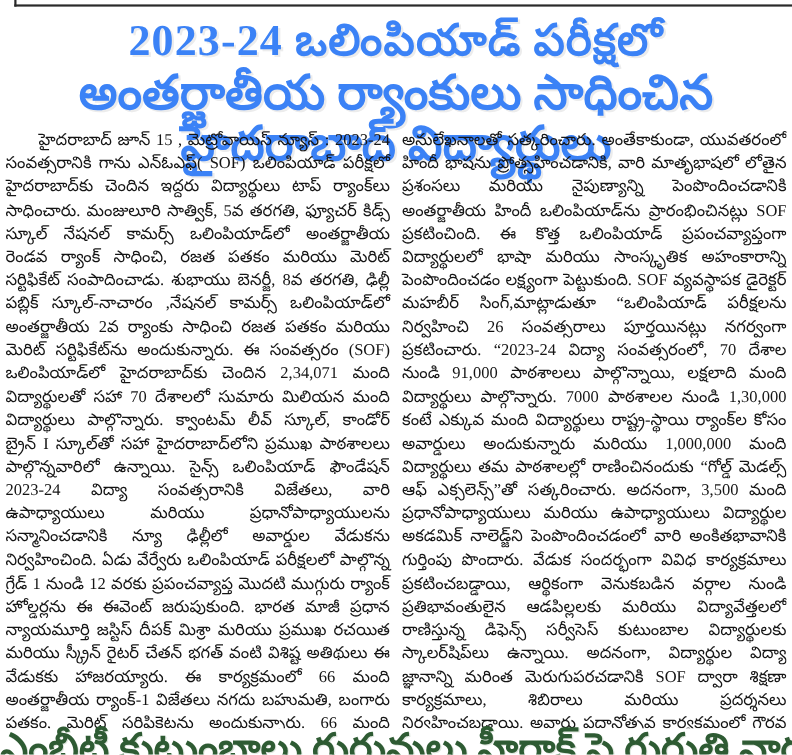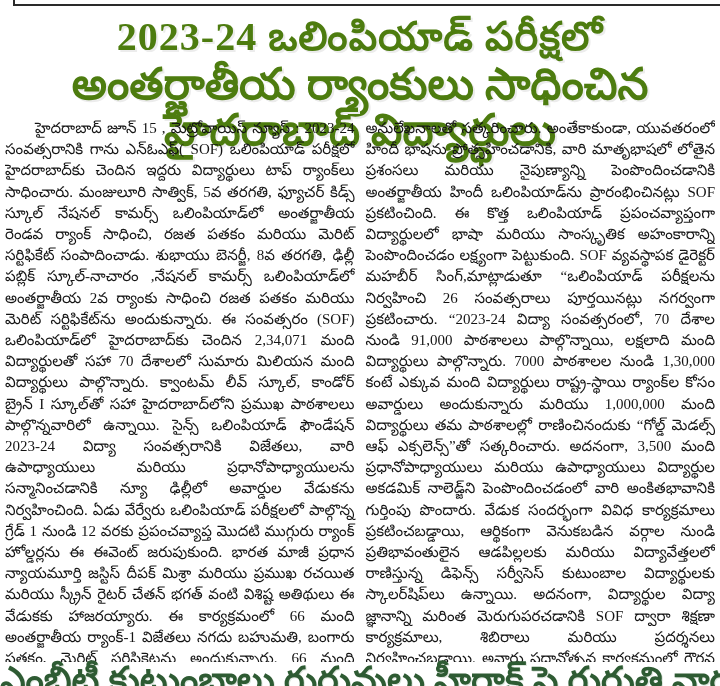--- a/index.html
+++ b/index.html
@@ -22,21 +22,21 @@
     height: 4px;
     border-left: 2px solid #2a2a2a;
     border-bottom: 2px solid #2a2a2a;
   }
   .headline-block {
     position: absolute;
     top: 12px;
     left: 0;
     width: 720px;
     text-align: center;
-    color: #4d7c0f;
+    color: #3b82f6;
     font-weight: bold;
   }
   .headline-line1 {
     font-size: 40px;
     line-height: 50px;
     letter-spacing: 1px;
     text-shadow: 2px 2px 0 #ececec;
   }
   .headline-line2 {
     font-size: 44px;

